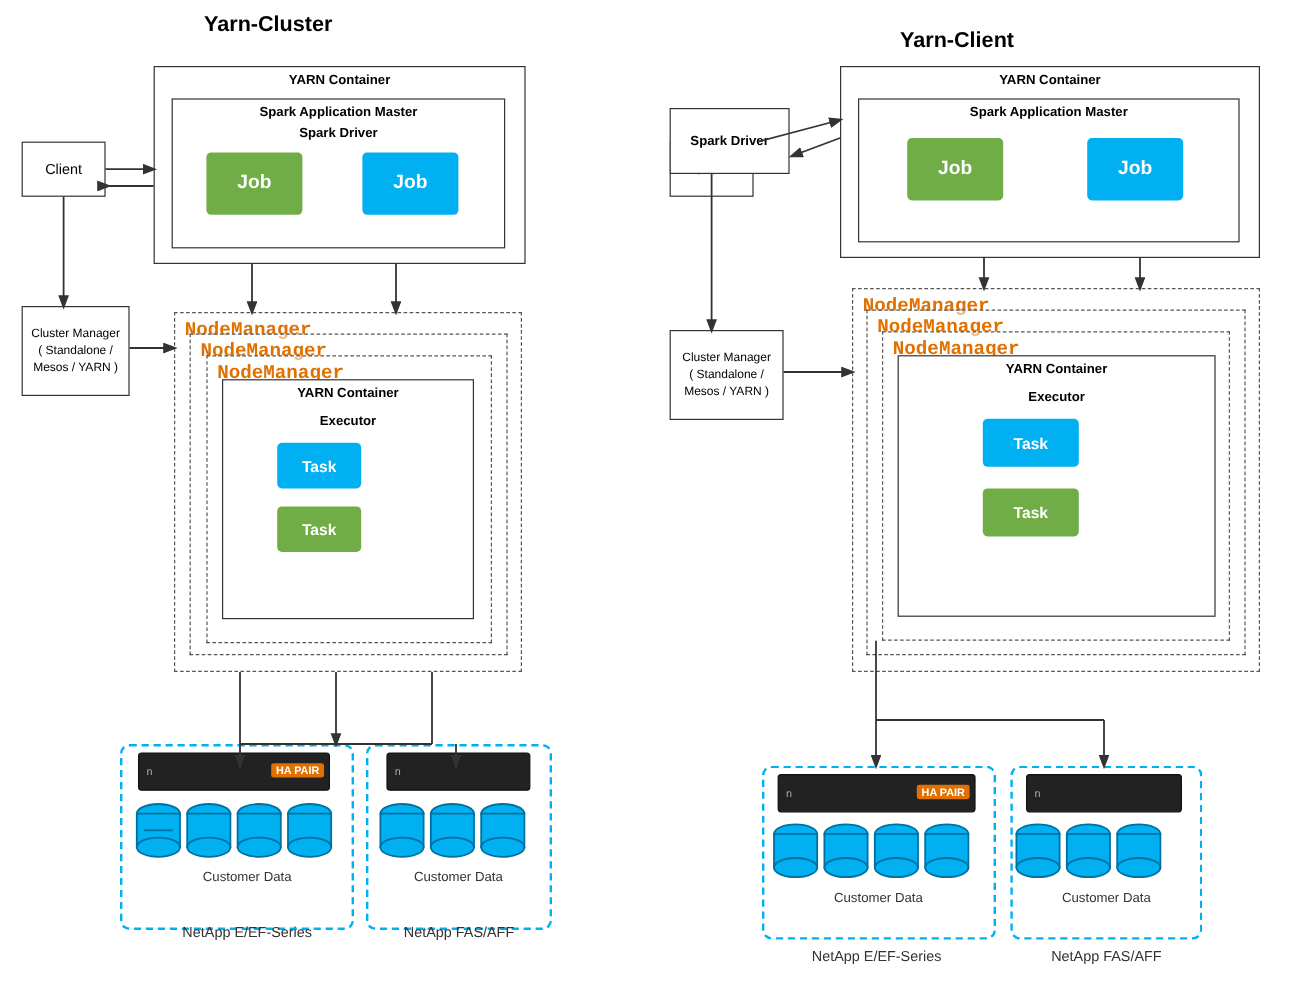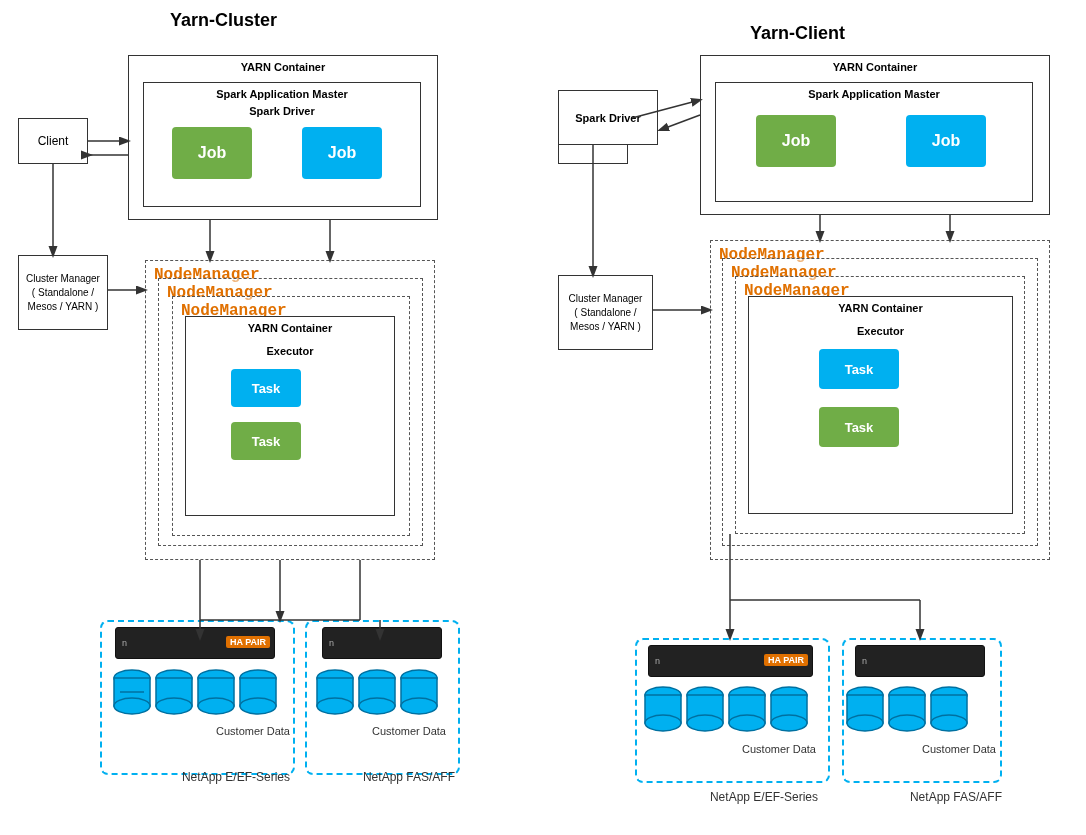--- a/index.html
+++ b/index.html
@@ -126,21 +126,21 @@
     .dashed-storage-border {
       position: absolute;
       border: 2px dashed #00b0f0;
       border-radius: 8px;
       background: transparent;
     }
 
     .netapp-label {
       position: absolute;
       font-size: 11px;
-      text-align: right;
+      text-align: center;
       color: #333;
     }
   </style>
 </head>
 <body>
 
 <div class="diagram-container">
 
   <div class="section-title" style="left: 170px; top: 10px;">Yarn-Cluster</div>
 

